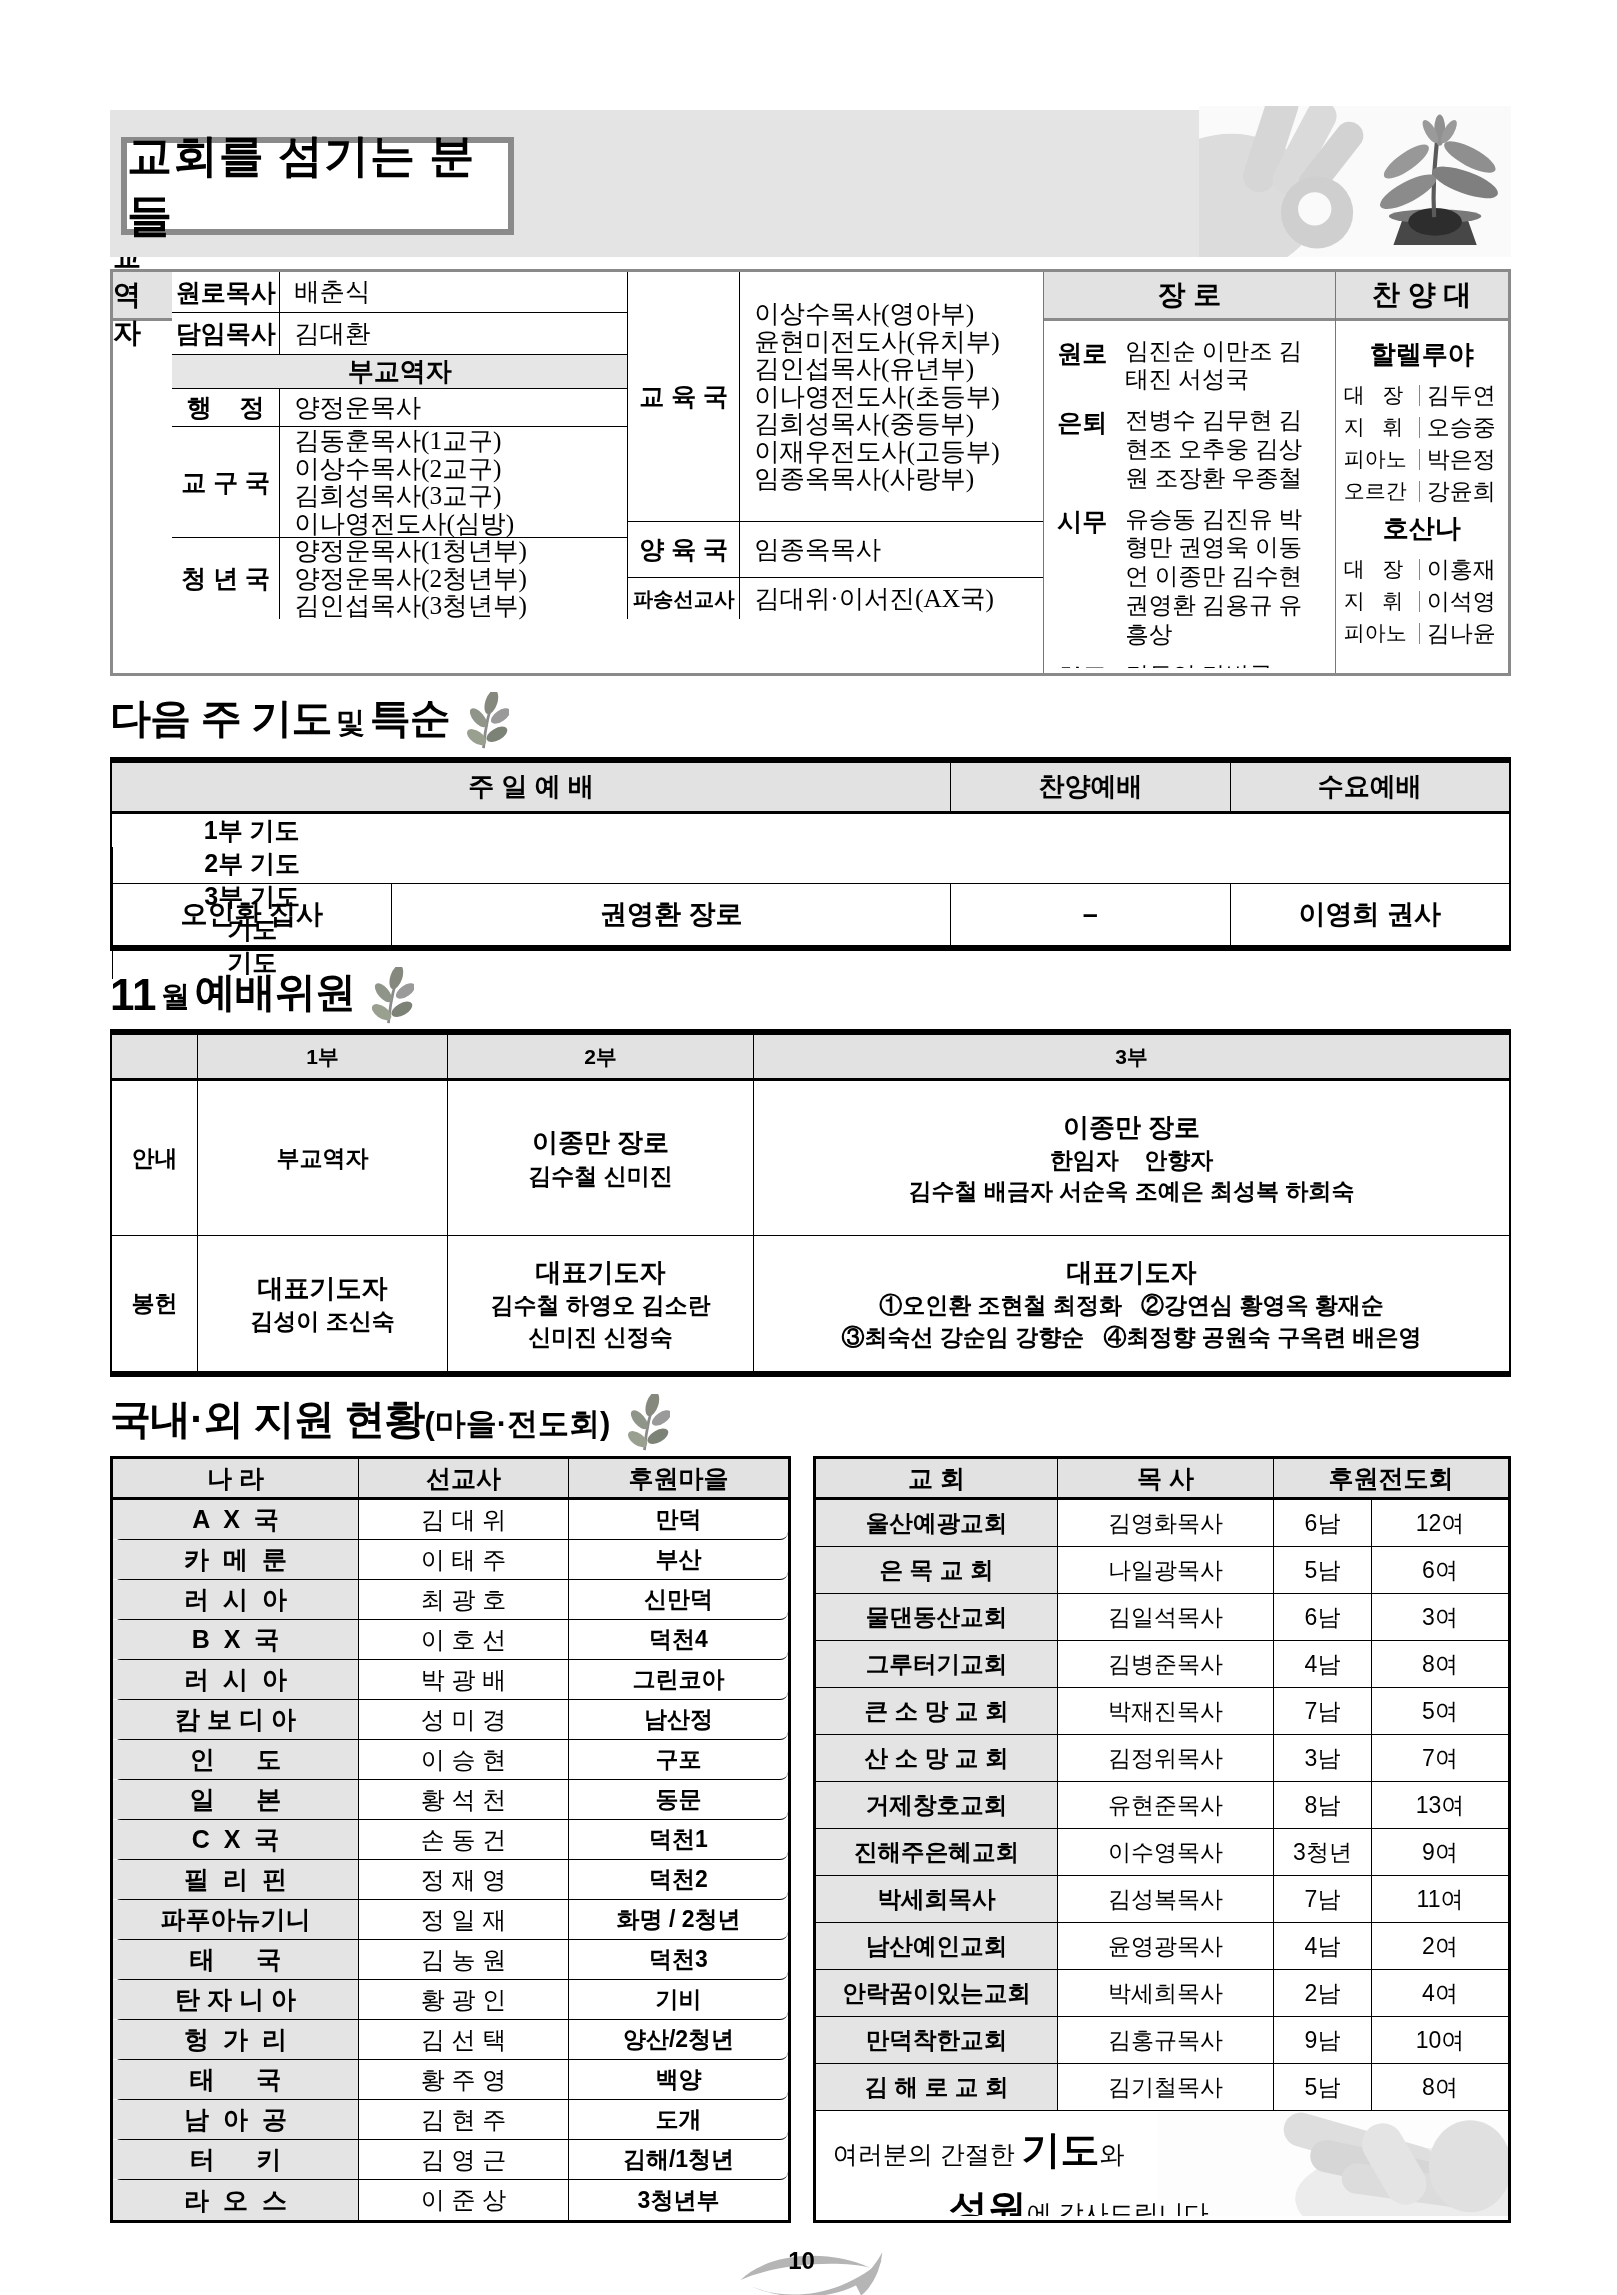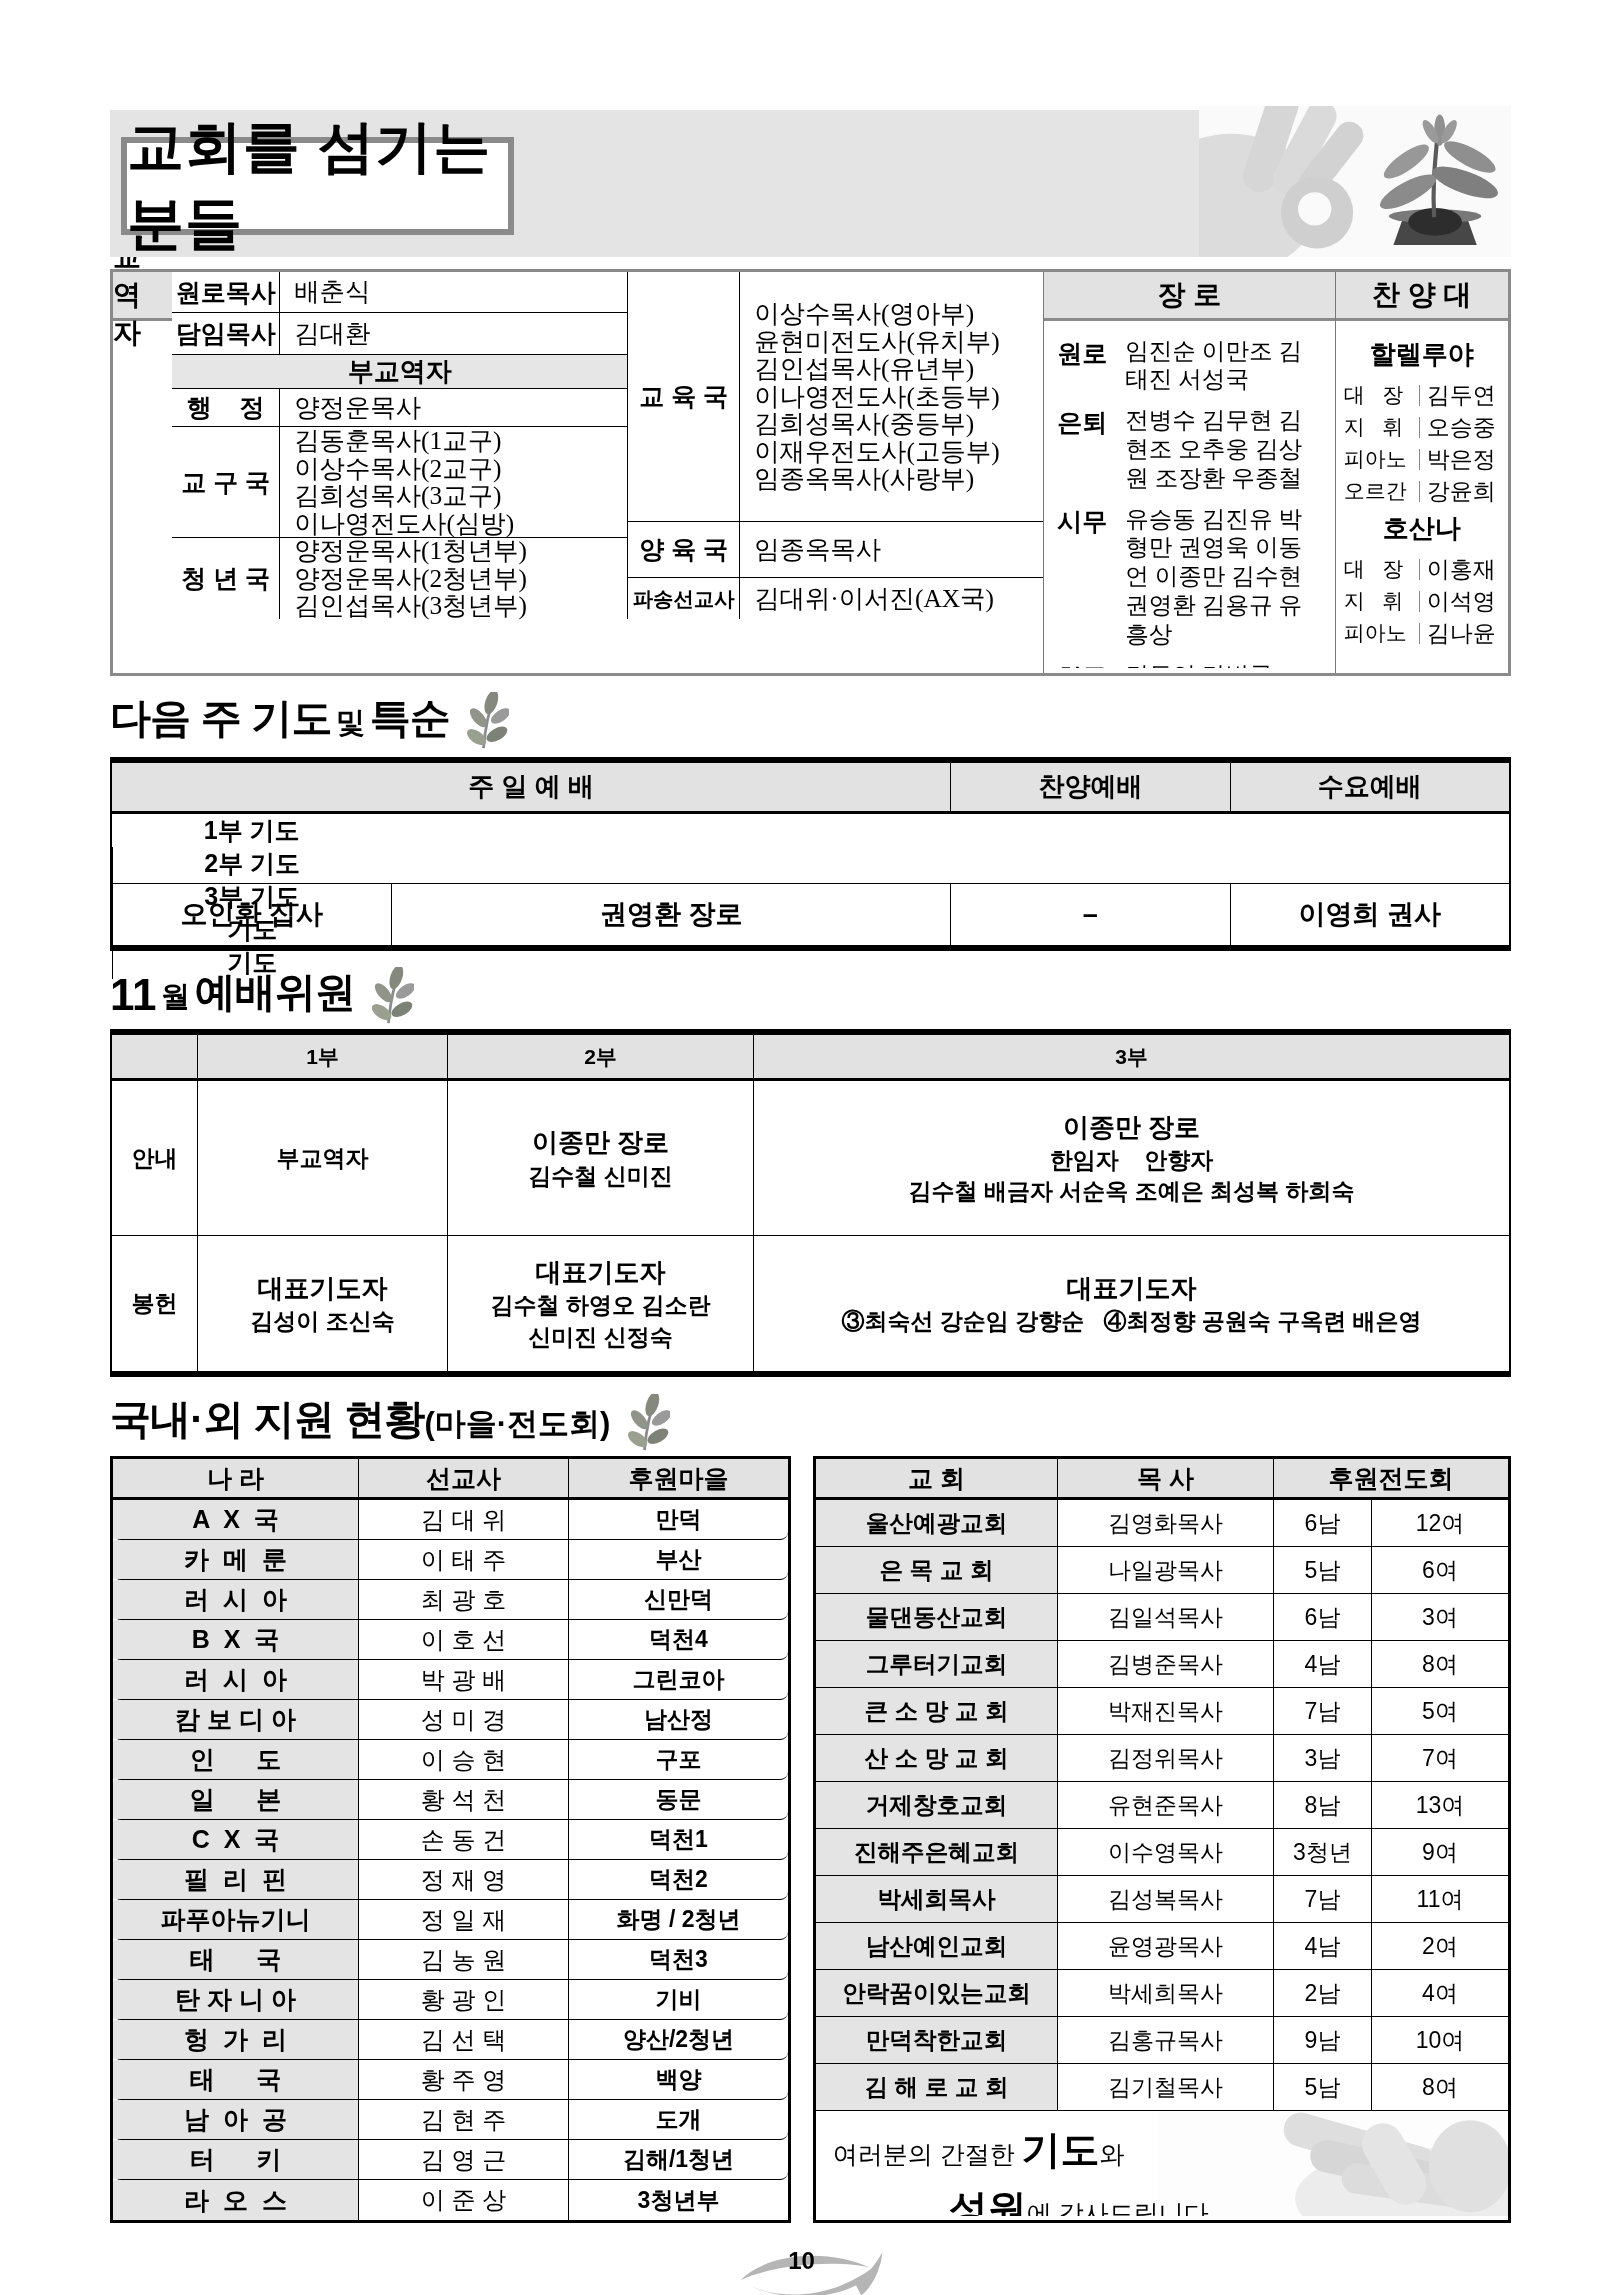--- a/index.html
+++ b/index.html
@@ -4,21 +4,21 @@
 <style>
   * { box-sizing: border-box; margin: 0; padding: 0; }
   html, body { width: 1618px; height: 2295px; background: #fff; overflow: hidden;
     font-family: "Liberation Sans", sans-serif; color: #000; }
   .content { position: absolute; left: 110px; top: 110px; width: 1401px; }
 
   
   .banner { position: relative; width: 1401px; height: 147px; background: #e4e4e4; }
   .title-box { position: absolute; left: 11px; top: 27px; width: 393px; height: 98px;
     background: #fff; border: 6.5px solid #8a8a8a; display: flex; align-items: center; justify-content: center; }
-  .title-box .t { font-size: 57px; font-weight: 700; letter-spacing: 0.9px; }
+  .title-box .t { font-size: 45px; font-weight: 700; letter-spacing: 0.9px; }
   .banner-photo { position: absolute; right: 0; top: -3.7px; width: 312px; height: 151px; background: #fbfbfb; }
   .serif { font-family: "Liberation Serif", "DejaVu Serif", serif; }
 
   
   .t1 { margin-top: 12px; width: 1401px; height: 407px; border: 3.7px solid #8a8a8a; display: flex; background:#fff; }
   .t1 .head { height: 49px; background: #e2e2e2; font-size: 28px; font-weight: 700;
     display: flex; align-items: center; justify-content: center; border-bottom: 3.7px solid #8a8a8a; }
   .grp-ab { width: 1042px; display: flex; border-right: 1.9px solid #777; }
   .grp-ab-body { display: flex; height: 347px; }
   .t1-left { width: 456px; border-right: 1.4px solid #000; display: flex; flex-direction: column; }
@@ -415,20 +415,21 @@
         <div>
 
         <div class="line">김수철 하영오 김소란</div>
             <div class="line">신미진 신정숙</div>
           </div>
       </div>
       <div class="c c-p3">
         <div class="bold-line">대표기도자</div>
         <div>
 
+        <div class="line">①오인환 조현철 최정화   ②강연심 황영옥 황재순</div>
             <div class="line">③최숙선 강순임 강향순   ④최정향 공원숙 구옥련 배은영</div>
           </div>
       </div>
     </div>
   </div>
 
   <div class="sec-h">
     <span class="big">국내·외 지원 현황</span>
     <span class="paren">(마을·전도회)</span>
     <svg class="leaf" width="51" height="58" viewBox="0 0 110 126">

